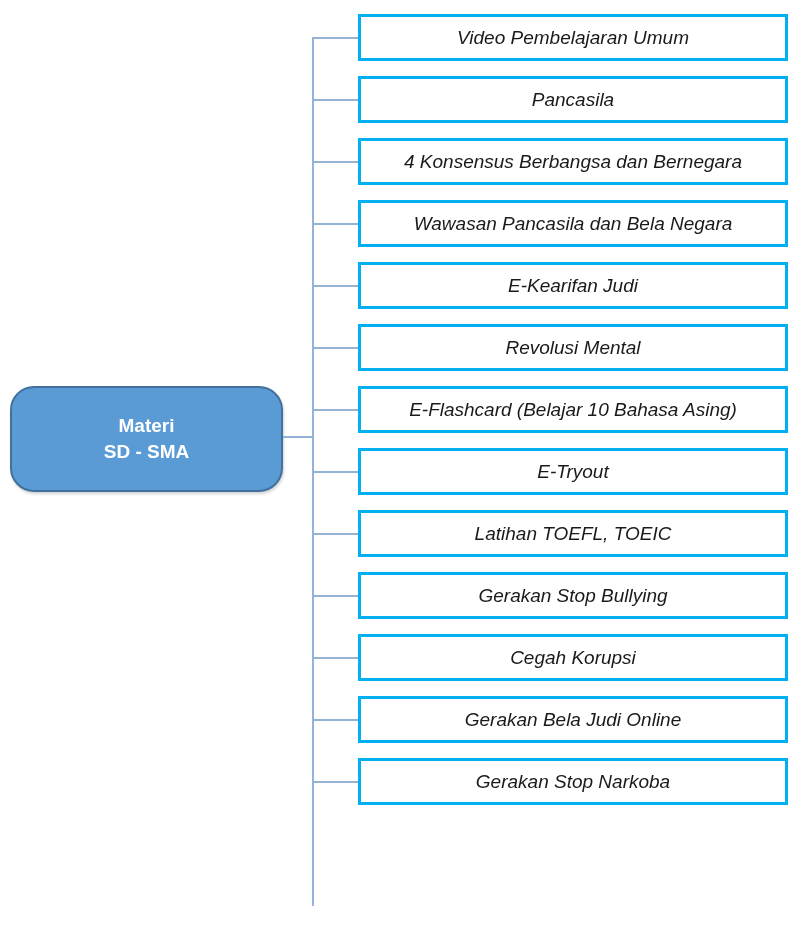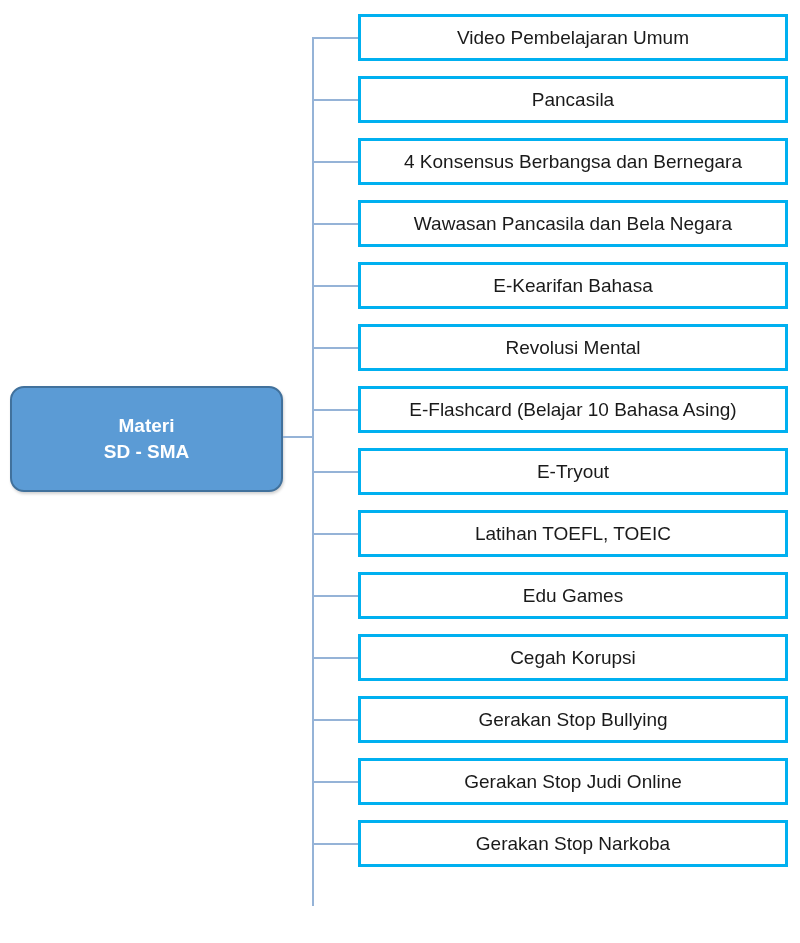--- a/index.html
+++ b/index.html
@@ -25,21 +25,21 @@
 
   
   .root-node {
     position: absolute;
     left: 10px;
     top: 386px;
     width: 273px;
     height: 106px;
     background: var(--root-fill);
     border: 2px solid var(--root-border);
-    border-radius: 14px;
+    border-radius: 24px;
     box-shadow: 1px 2px 3px rgba(0,0,0,0.18);
     display: flex;
     flex-direction: column;
     align-items: center;
     justify-content: center;
     color: var(--root-text);
     font-weight: bold;
     font-size: 19px;
     line-height: 1.37;
     text-align: right;
@@ -72,20 +72,21 @@
     top: 14px;
     width: 475px;
     display: flex;
     flex-direction: column;
     gap: 15px;
   }
   .child-row {
     display: flex;
     align-items: center;
     height: 47px;
+    font-style: italic;
   }
   .branch {
     width: 45px;
     height: 2px;
     background: var(--connector);
     flex: 0 0 45px;
   }
   .child-box {
     flex: 1;
     height: 47px;
@@ -138,21 +139,21 @@
     <div class="child-row">
       <div class="branch"></div>
       <div class="child-box">
         <span>Wawasan Pancasila dan Bela Negara</span>
       </div>
     </div>
 
     <div class="child-row">
       <div class="branch"></div>
       <div class="child-box">
-        <span>E-Kearifan Bahasa</span>
+        <span>E-Kearifan Judi</span>
       </div>
     </div>
 
     <div class="child-row">
       <div class="branch"></div>
       <div class="child-box">
         <span>Revolusi Mental</span>
       </div>
     </div>
 
@@ -170,46 +171,40 @@
       </div>
     </div>
 
     <div class="child-row">
       <div class="branch"></div>
       <div class="child-box">
         <span>Latihan TOEFL, TOEIC</span>
       </div>
     </div>
 
-    <div class="child-row">
-      <div class="branch"></div>
-      <div class="child-box">
-        <span>Edu Games</span>
-      </div>
-    </div>
-
+
+
+    <div class="child-row">
+      <div class="branch"></div>
+      <div class="child-box">
+        <span>Gerakan Stop Bullying</span>
+      </div>
+    </div>
 
     <div class="child-row">
       <div class="branch"></div>
       <div class="child-box">
         <span>Cegah Korupsi</span>
       </div>
     </div>
 
     <div class="child-row">
       <div class="branch"></div>
       <div class="child-box">
-        <span>Gerakan Stop Bullying</span>
-      </div>
-    </div>
-
-    <div class="child-row">
-      <div class="branch"></div>
-      <div class="child-box">
-        <span>Gerakan Stop Judi Online</span>
+        <span>Gerakan Bela Judi Online</span>
       </div>
     </div>
 
     <div class="child-row">
       <div class="branch"></div>
       <div class="child-box">
         <span>Gerakan Stop Narkoba</span>
       </div>
     </div>
   </div>

